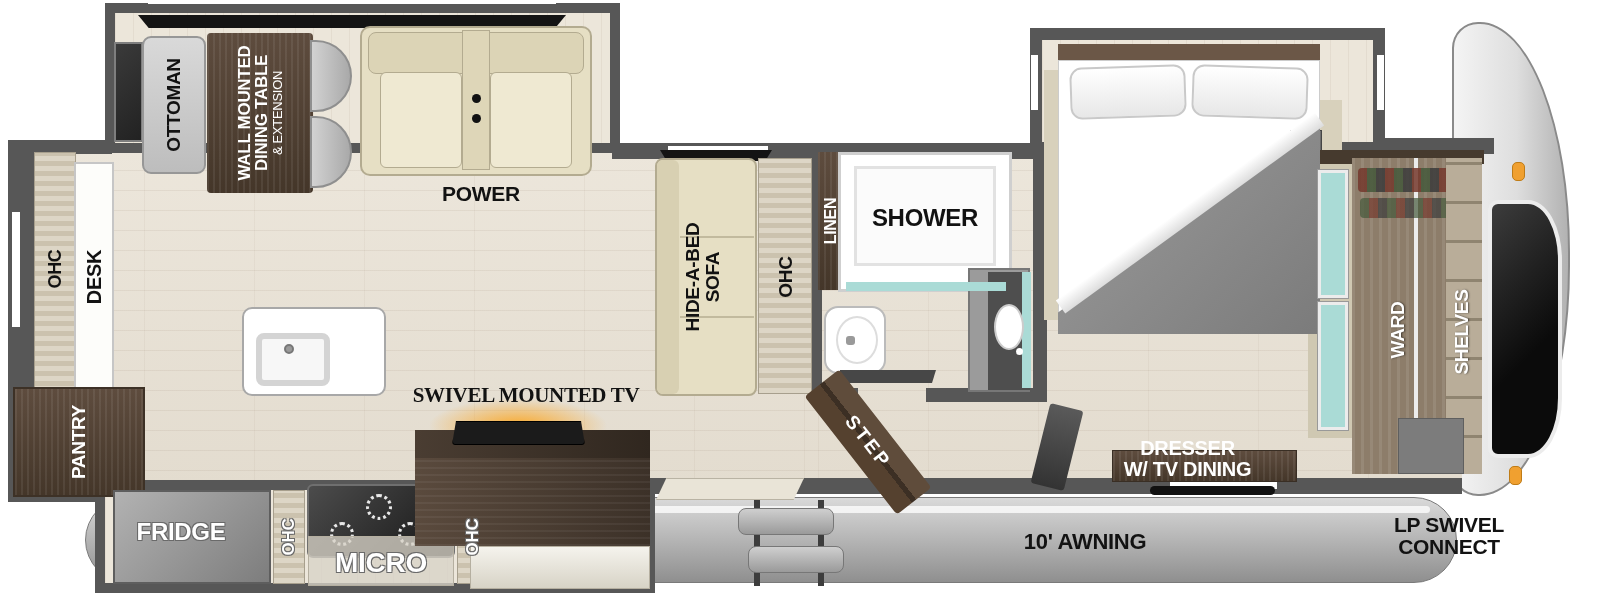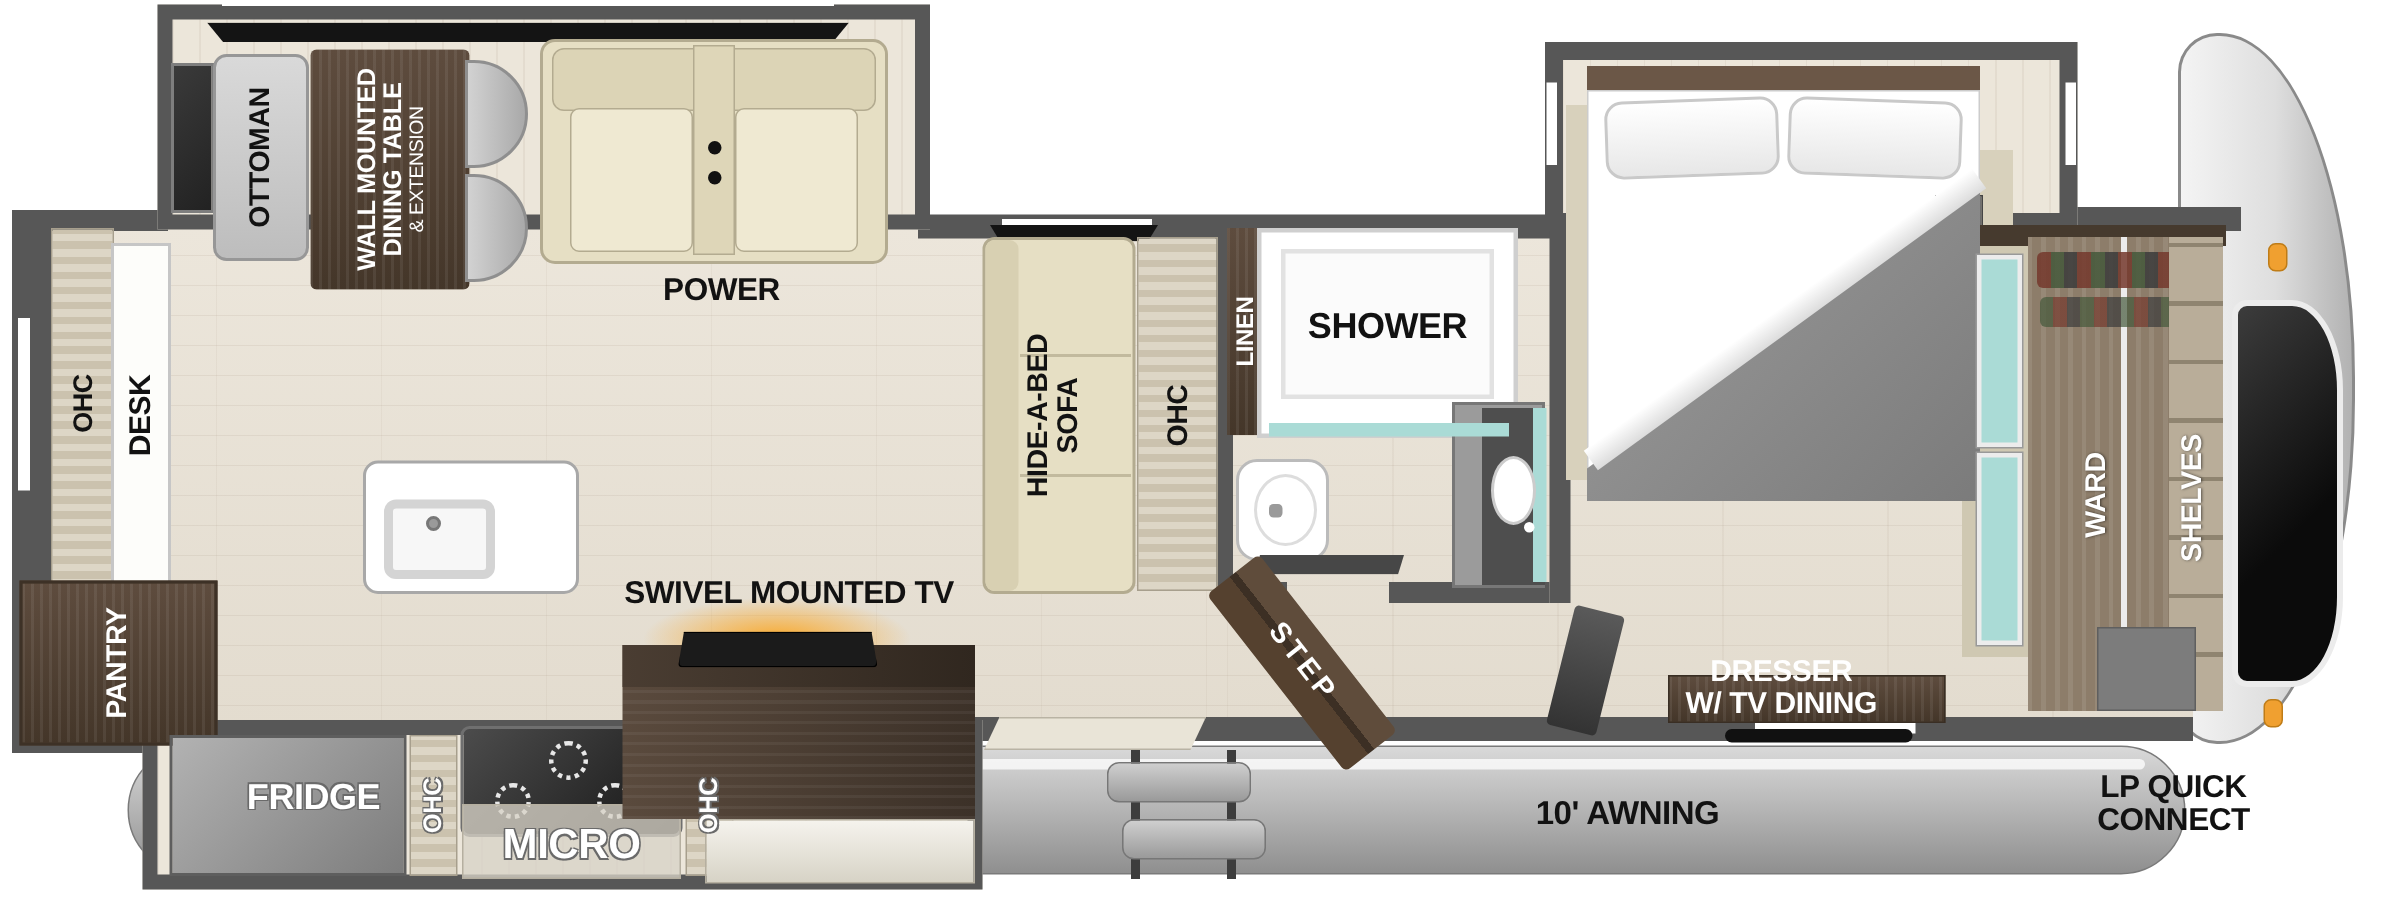--- a/index.html
+++ b/index.html
@@ -38,21 +38,21 @@
   <div class="lbl" style="left:1000px;top:531px;width:170px;height:26px;font-size:22px;">10' AWNING</div>
 
   <div style="left:754px;top:500px;width:6px;height:86px;background:#3d3d3d;z-index:2;"></div>
   <div style="left:818px;top:500px;width:6px;height:86px;background:#3d3d3d;z-index:2;"></div>
   <div style="left:738px;top:508px;width:96px;height:27px;z-index:2;
        background:linear-gradient(180deg,#cfcfcf,#9a9a9a);border:1px solid #777;border-radius:8px;"></div>
   <div style="left:748px;top:546px;width:96px;height:27px;z-index:2;
        background:linear-gradient(180deg,#cfcfcf,#9a9a9a);border:1px solid #777;border-radius:8px;"></div>
 
   <div class="lbl" style="left:1378px;top:514px;width:142px;height:48px;font-size:21px;">
-    <span style="position:static;display:block;">LP QUICK</span>
+    <span style="position:static;display:block;">LP SWIVEL</span>
     <span style="position:static;display:block;">CONNECT</span>
   </div>
 
   <div style="left:1452px;top:22px;width:118px;height:474px;z-index:1;
        background:linear-gradient(90deg,#f4f4f4,#dedede 55%,#b2b2b2);border:2px solid #8a8a8a;
        border-radius:26px 90px 90px 26px / 26px 230px 230px 26px;"></div>
   <div style="left:1488px;top:200px;width:74px;height:258px;z-index:4;
        background:linear-gradient(135deg,#3c3c3c,#0b0b0b 60%);border:4px solid #ececec;
        border-radius:10px 34px 34px 10px / 10px 60px 60px 10px;"></div>
   <div style="left:1512px;top:162px;width:13px;height:19px;z-index:5;
@@ -216,21 +216,21 @@
   <div style="left:1308px;top:164px;width:44px;height:274px;background:#cfc8b2;z-index:4;"></div>
   <div style="left:1318px;top:170px;width:30px;height:128px;z-index:5;
        background:#aadbd6;border:3px solid #ececec;box-shadow:0 0 0 1px #999;"></div>
   <div style="left:1318px;top:302px;width:30px;height:128px;z-index:5;
        background:#aadbd6;border:3px solid #ececec;box-shadow:0 0 0 1px #999;"></div>
   <div class="lbl vlab w shadow" style="left:1353px;top:320px;width:90px;height:20px;font-size:19px;z-index:6;">WARD</div>
   <div class="lbl vlab w shadow" style="left:1407px;top:322px;width:110px;height:20px;font-size:19px;z-index:6;">SHELVES</div>
 
   <div class="slide" style="left:95px;top:480px;width:560px;height:113px;"></div>
   <div class="gray3d" style="left:113px;top:490px;width:158px;height:94px;z-index:4;"></div>
-  <div class="lbl outl" style="left:144px;top:520px;width:130px;height:26px;font-size:24px;">FRIDGE</div>
+  <div class="lbl outl" style="left:116px;top:520px;width:130px;height:26px;font-size:24px;">FRIDGE</div>
   <div class="vstripes" style="left:273px;top:490px;width:32px;height:94px;z-index:4;"></div>
   <div class="lbl vlab outl" style="left:254px;top:528px;width:70px;height:18px;font-size:17px;z-index:6;">OHC</div>
   <div style="left:307px;top:484px;width:148px;height:74px;z-index:4;
        background:linear-gradient(135deg,#4c4c4c,#161616);border-radius:6px;border:2px solid #6f6f6f;"></div>
   <div style="left:366px;top:494px;width:26px;height:26px;border:3px dotted #e8e8e8;border-radius:50%;z-index:5;"></div>
   <div style="left:330px;top:522px;width:24px;height:24px;border:3px dotted #e8e8e8;border-radius:50%;z-index:5;"></div>
   <div style="left:398px;top:522px;width:24px;height:24px;border:3px dotted #e8e8e8;border-radius:50%;z-index:5;"></div>
   <div style="left:308px;top:536px;width:146px;height:50px;z-index:5;
        background:rgba(215,210,198,.78);border:1px solid #b5afa0;"></div>
   <div class="lbl outl" style="left:316px;top:548px;width:130px;height:26px;font-size:28px;">MICRO</div>
@@ -241,16 +241,16 @@
 
   <div style="left:428px;top:398px;width:180px;height:56px;z-index:5;
        background:radial-gradient(ellipse at center,rgba(250,166,35,.95) 0%,rgba(250,166,35,0) 70%);"></div>
   <div style="left:415px;top:430px;width:235px;height:116px;z-index:5;
        background-image:repeating-linear-gradient(0deg,rgba(255,255,255,.05) 0 2px,transparent 2px 7px),linear-gradient(90deg,#5a4a3d,#3c3128);"></div>
   <div style="left:415px;top:430px;width:235px;height:28px;z-index:5;
        background:linear-gradient(90deg,#4a3d32,#30271f);"></div>
   <div style="left:452px;top:421px;width:133px;height:24px;z-index:6;
        background:#1b1b1b;border-radius:3px;border:1px solid #000;clip-path:polygon(3% 0,97% 0,100% 100%,0 100%);"></div>
   <div class="lbl" style="left:400px;top:385px;width:252px;height:50px;font-size:21px;z-index:7;">
-    <span style="position:static;display:block;">SWIVEL MOUNTED TV</span>
+    <span style="position:static;display:block;font-family:Liberation Serif, serif;">SWIVEL MOUNTED TV</span>
   </div>
 
 </div>
 
 </body></html>

